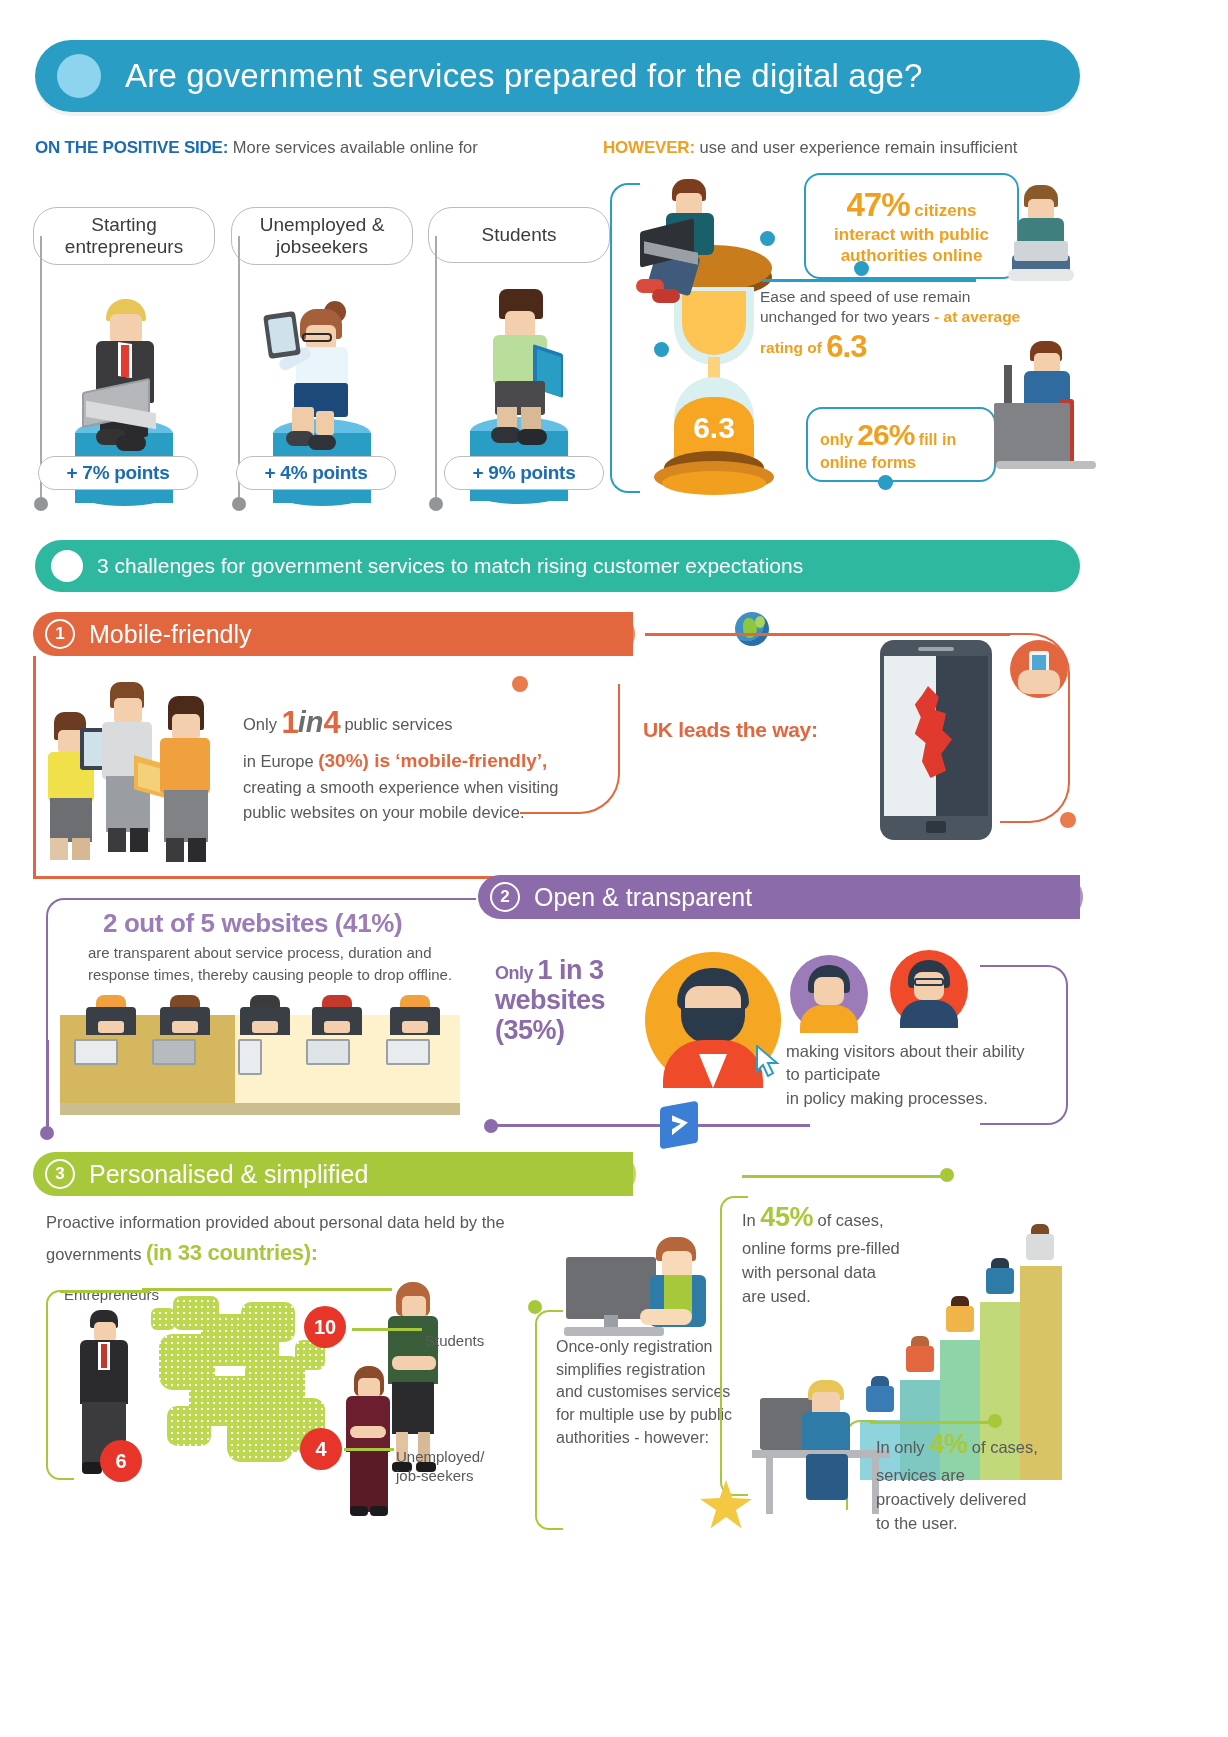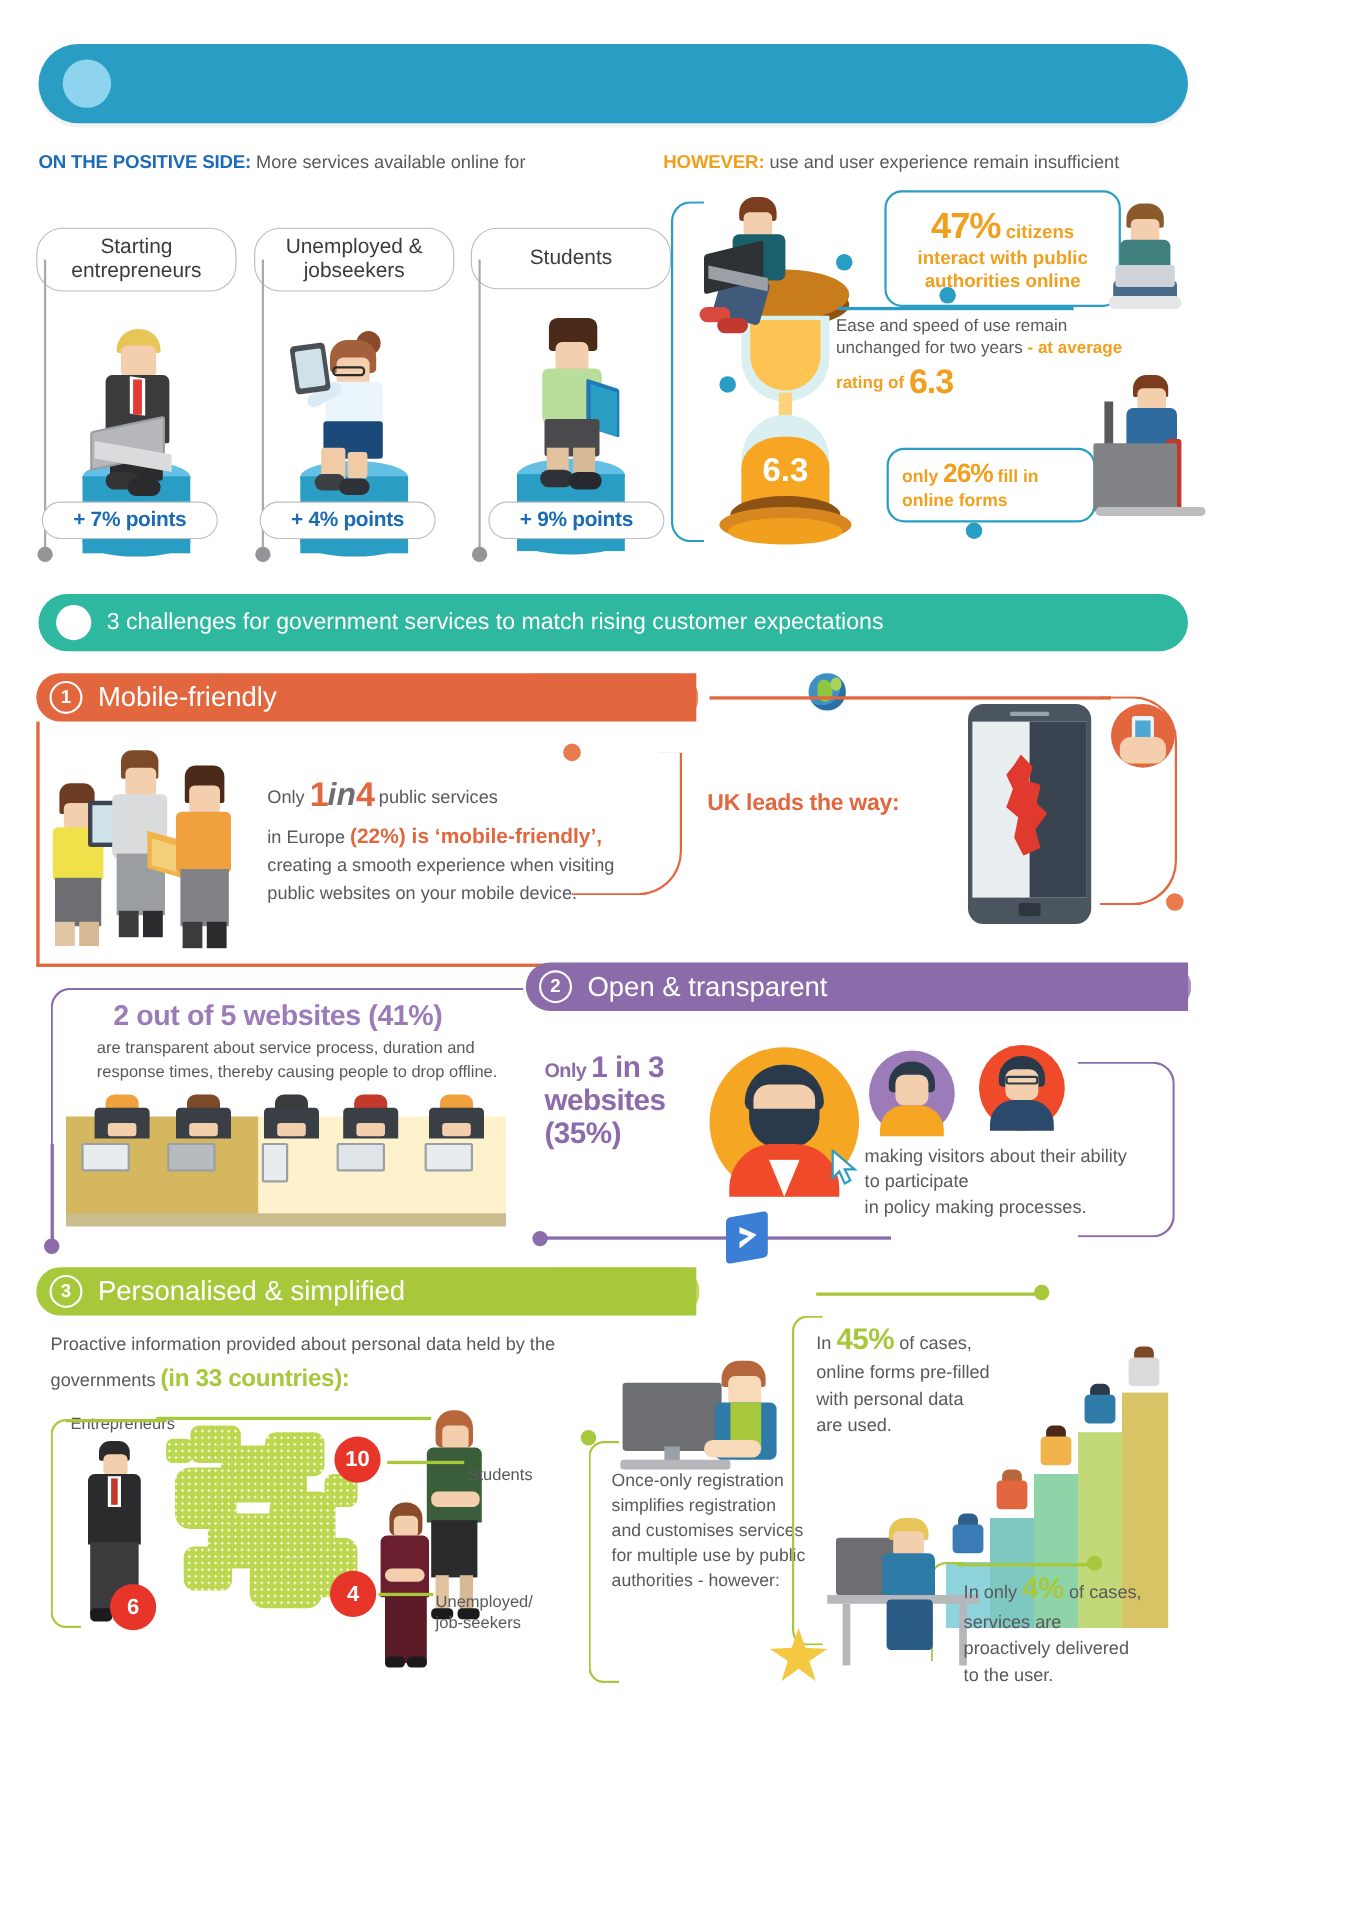--- a/index.html
+++ b/index.html
@@ -217,21 +217,21 @@
   .mid-text .big { color:#f0a01e; font-weight:bold; font-size:31px; letter-spacing:-1px; vertical-align:-4px;}
   .mid-rule { position:absolute; left:152px; top:104px; width:214px; height:2.5px; background:#2a9dc4;}
 
   
   .cal26 {
     position:absolute; left:196px; top:232px; width:190px; min-height:60px;
     border:2.5px solid #2a9dc4; border-radius:16px;
     padding:8px 12px;
     color:#f0a01e; font-weight:bold; font-size:16px; line-height:1.2;
   }
-  .cal26 .big { font-size:24px; letter-spacing:-1px;margin-top:44px; }
+  .cal26 .big { font-size:30px; letter-spacing:-1px;margin-top:44px; }
 
   
   .rp1 { position:absolute; left:392px; top:10px; width:76px; height:100px; }
   .rp1 .hair{ position:absolute; top:0; left:22px; width:34px; height:22px; background:#8b5a2b; border-radius:14px 14px 2px 2px;}
   .rp1 .head{ position:absolute; top:14px; left:26px; width:26px; height:22px; background:#f3cfae; border-radius:5px;}
   .rp1 .top { position:absolute; top:33px; left:16px; width:46px; height:34px; background:#3f7f7d; border-radius:6px;}
   .rp1 .lap { position:absolute; top:56px; left:12px; width:54px; height:20px; background:#cfd4d8; border-radius:3px;}
   .rp1 .legs{ position:absolute; top:70px; left:10px; width:58px; height:18px; background:#4a6b8a; border-radius:4px;}
   .rp1 .cush{ position:absolute; top:84px; left:6px; width:66px; height:12px; background:#e6e7e8; border-radius:6px;}
 
@@ -465,20 +465,21 @@
     border-radius:14px 0 0 14px;
   }
 </style>
 </head>
 <body>
 
 <div class="page">
 
   <div class="header-banner">
     <div class="header-bullet"></div>
+    <div class="header-title">Are government services prepared for the digital age?</div>
   </div>
 
   <div class="sub-positive">
     <b>ON THE POSITIVE SIDE:</b><span> More services available online for</span>
   </div>
   <div class="sub-however">
     <b>HOWEVER:</b><span> use and user experience remain insufficient</span>
   </div>
 
   <div class="cat-col c2">
@@ -686,21 +687,21 @@
     </div>
   </div>
 
   <div class="dot-orange" style="left:512px; top:676px;"></div>
   <div style="position:absolute;left:520px;top:684px;width:100px;height:130px;border-right:2.5px solid #e2673e;border-bottom:2.5px solid #e2673e;border-radius:0 0 40px 0;"></div>
   <div class="orange-line-h" style="left:33px; top:876px; width:587px;"></div>
   <div style="position:absolute;left:33px;top:656px;width:2.5px;height:222px;background:#e2673e;"></div>
 
   <div class="m-text">
     <span>Only </span><span class="o-big">1</span><span class="g-big">in</span><span class="o-big">4</span><span> public services</span><br>
-    <span>in Europe </span><span class="o-bold">(22%) is ‘mobile-friendly’,</span><br>
+    <span>in Europe </span><span class="o-bold">(30%) is ‘mobile-friendly’,</span><br>
     <span>creating a smooth experience when visiting</span><br>
     <span>public websites on your mobile device.</span>
   </div>
 
   <div class="uk-block">
     <div class="uk-title">UK leads the way:</div>
   </div>
 
   <div class="phone">
     <div class="spk"></div>

